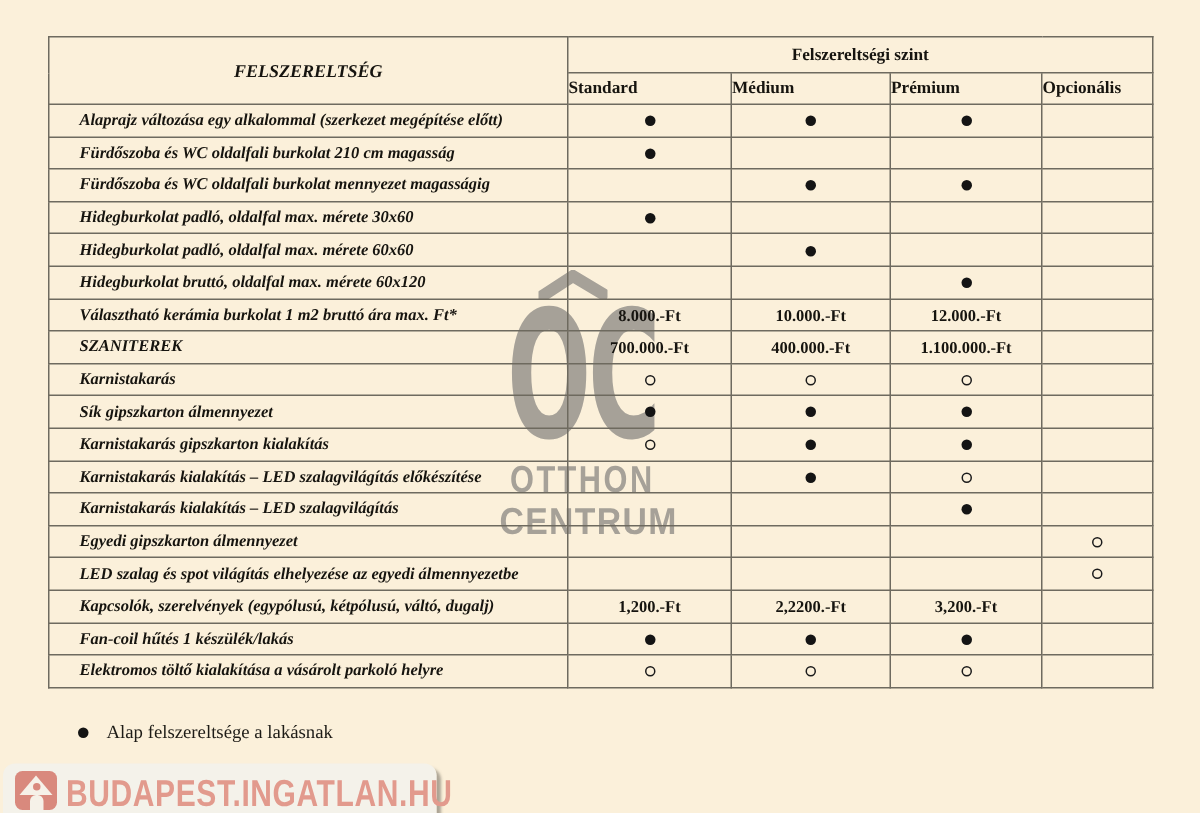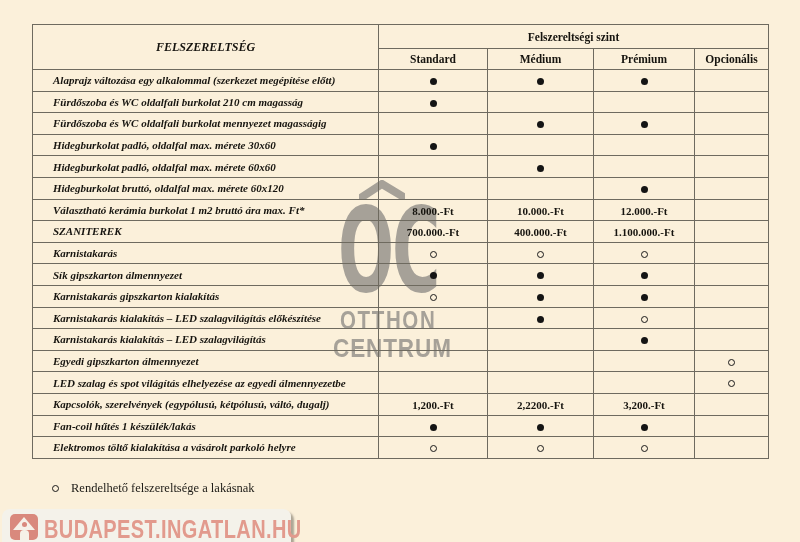--- a/index.html
+++ b/index.html
@@ -39,21 +39,21 @@
   
   table.feat {
     position:absolute; left:32px; top:24px; width:736px;
     border-collapse:collapse; table-layout:fixed; z-index:2;
     background:transparent;
   }
   table.feat th, table.feat td { border:1px solid #6e6a5f; }
   table.feat { border:1.5px solid #55524a; }
   th.corner { font-size:12px; font-weight:bold; font-style:italic; text-align:center;margin-top:28px; }
   th.group  { font-size:11.5px; font-weight:bold; text-align:center; height:24px; }
-  th.col    { font-size:11.5px; font-weight:bold; text-align:center; height:21px; }
+  th.col    { font-size:11.5px; font-weight:bold; text-align:left; height:21px; }
   tbody td  { height:21.6px; }
   td.lbl {
     font-size:11px; font-weight:bold; font-style:italic;
     padding-left:20px; white-space:nowrap; overflow:hidden;
   }
   td.val { text-align:center; vertical-align:middle; }
   .price { font-size:11px; font-weight:bold; }
   .dot { display:inline-block; width:7px; height:7px; border-radius:50%; vertical-align:middle; }
   .dot.filled { background:#141414; }
   .dot.open   { background:transparent; border:1.4px solid #1a1a1a; }
@@ -248,22 +248,22 @@
           <td class="val"><span class="dot open"></span></td>
           <td class="val"><span class="dot open"></span></td>
           <td class="val"><span class="dot open"></span></td>
           <td class="val"></td>
         </tr>
       </tbody>
   </table>
 
   <div class="legend">
       <div class="legend-line">
-        <span class="dot open"></span>
-        <span class="legend-text">Rendelhető felszereltsége a lakásnak</span>
+        <span class="dot filled"></span>
+        <span class="legend-text">Alap felszereltsége a lakásnak</span>
       </div>
     </div>
 
   <div class="wm-bottom">
     <div class="wm-icon">
       <div class="roof"></div>
       <div class="window"></div>
       <div class="door"></div>
     </div>
     <div class="wm-brand">BUDAPEST.INGATLAN.HU</div>

